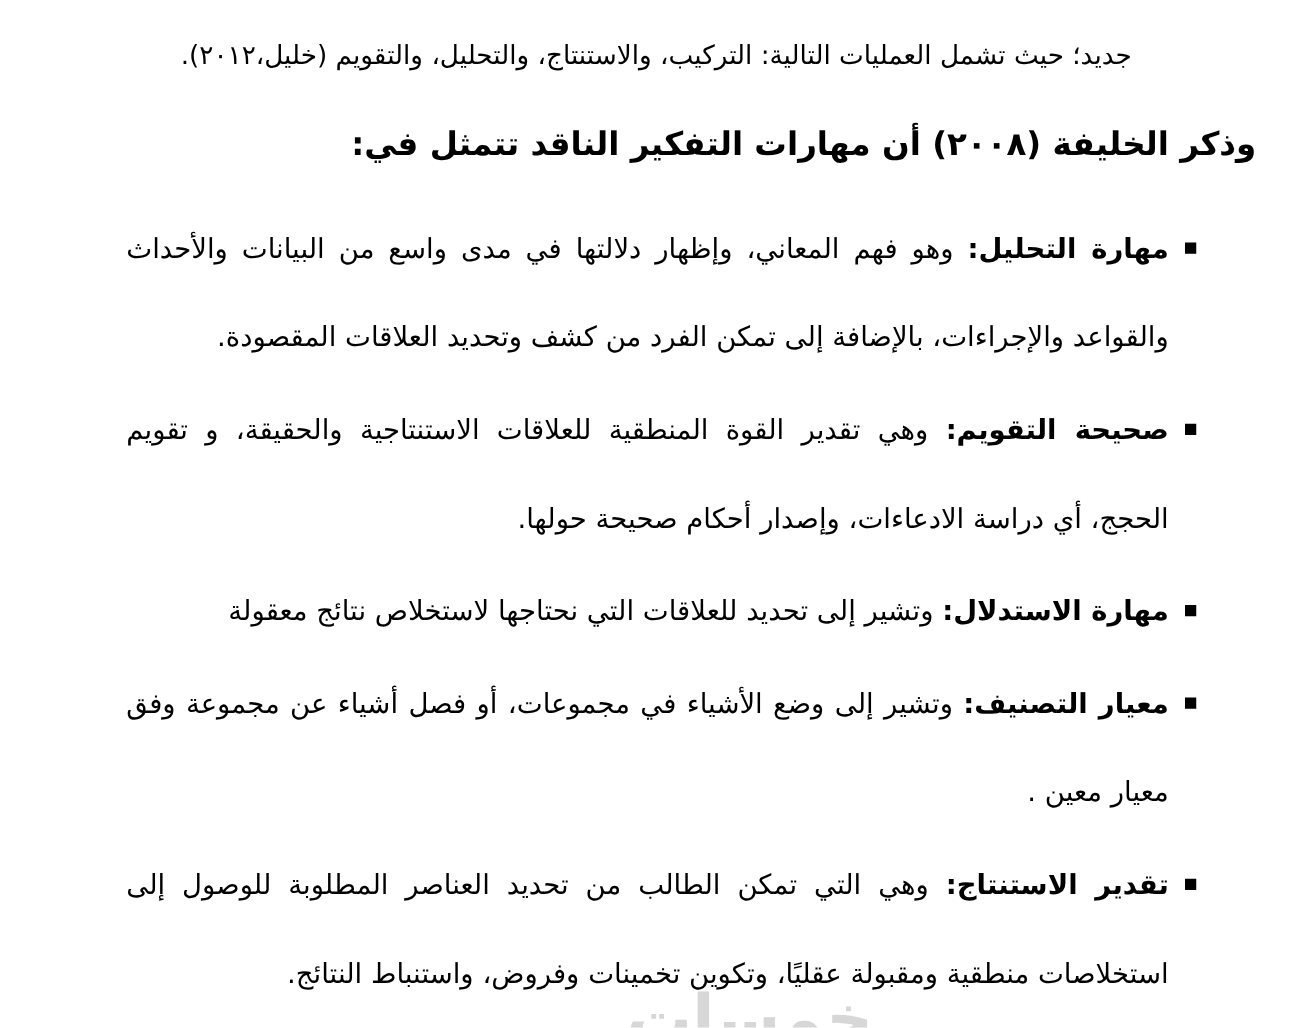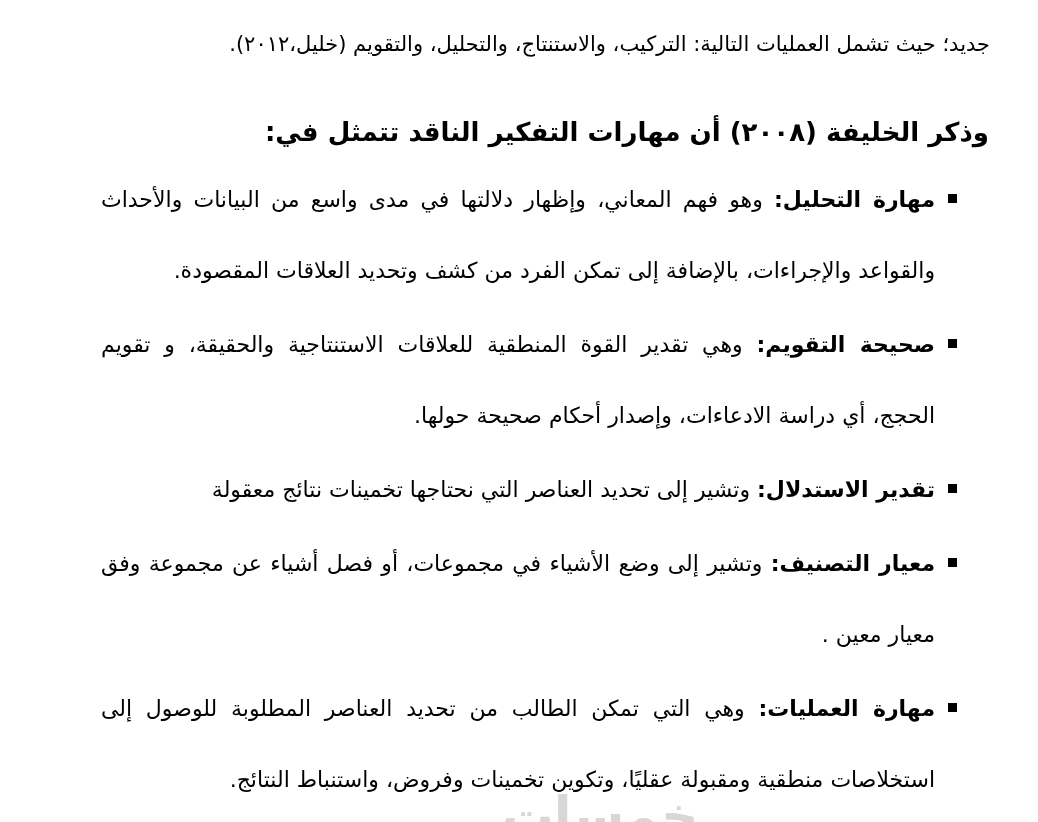--- a/index.html
+++ b/index.html
@@ -22,29 +22,29 @@
   }
   .intro {
     position: absolute;
     top: 14px;
     right: 48px;
     left: 60px;
     margin: 0;
     font-size: 21px;
     line-height: 60px;
     font-weight: 400;
-    text-align: right;
+    text-align: center;
     white-space: nowrap;
   }
   .heading {
     position: absolute;
     top: 86px;
     right: 33px;
     left: 60px;
-    margin: 16px;
+    margin: 0;
     font-size: 26px;
     line-height: 60px;
     font-weight: 700;
     text-align: right;
     white-space: nowrap;
   }
   .skills {
     position: absolute;
     top: 164px;
     right: 103px;
@@ -109,33 +109,33 @@
     </li>
 
     <li class="skill">
       <span class="bullet"></span>
       <b class="skill-title">صحيحة التقويم:</b>
       <span class="skill-text">وهي تقدير القوة المنطقية للعلاقات الاستنتاجية والحقيقة، و تقويم الحجج، أي دراسة الادعاءات، وإصدار أحكام صحيحة حولها.</span>
     </li>
 
     <li class="skill">
       <span class="bullet"></span>
-      <b class="skill-title">تقدير الاستدلال:</b>
-      <span class="skill-text">وتشير إلى تحديد العناصر التي نحتاجها تخمينات نتائج معقولة</span>
+      <b class="skill-title">مهارة الاستدلال:</b>
+      <span class="skill-text">وتشير إلى تحديد للعلاقات التي نحتاجها لاستخلاص نتائج معقولة</span>
     </li>
 
     <li class="skill">
       <span class="bullet"></span>
       <b class="skill-title">معيار التصنيف:</b>
       <span class="skill-text">وتشير إلى وضع الأشياء في مجموعات، أو فصل أشياء عن مجموعة وفق معيار معين .</span>
     </li>
 
     <li class="skill">
       <span class="bullet"></span>
-      <b class="skill-title">مهارة العمليات:</b>
+      <b class="skill-title">تقدير الاستنتاج:</b>
       <span class="skill-text">وهي التي تمكن الطالب من تحديد العناصر المطلوبة للوصول إلى استخلاصات منطقية ومقبولة عقليًا، وتكوين تخمينات وفروض، واستنباط النتائج.</span>
     </li>
 
   </ul>
 
   <div class="watermark">خمسات</div>
 
 </div>
 
 </body></html>

